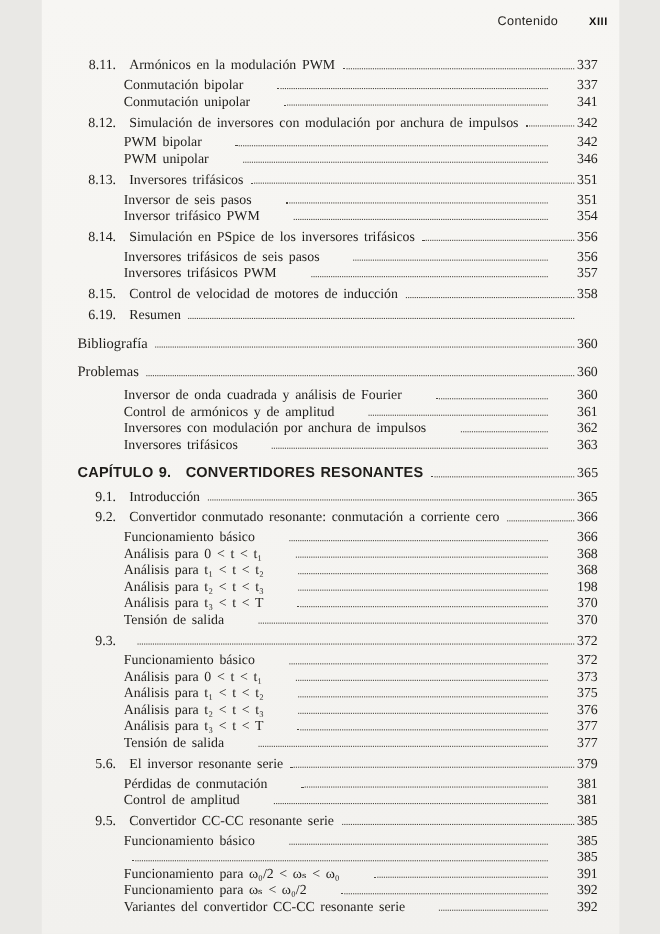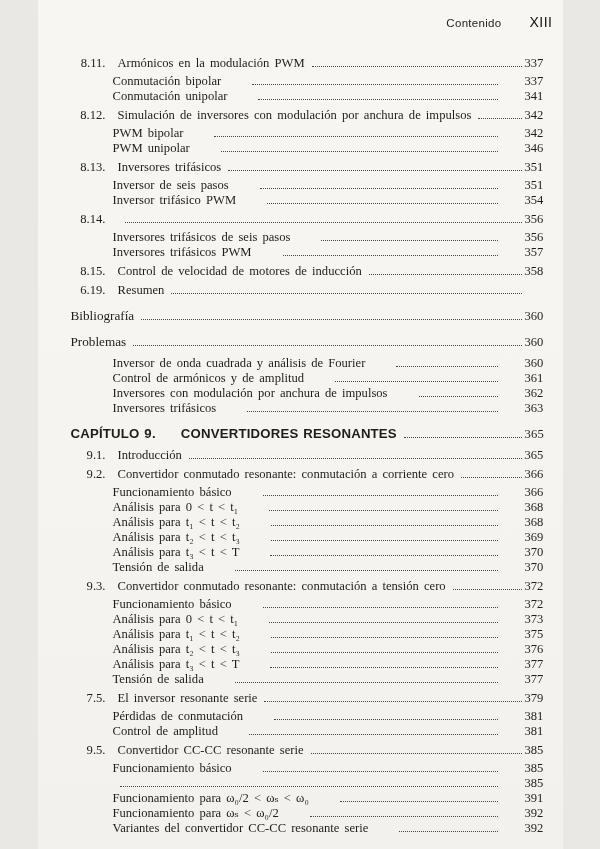--- a/index.html
+++ b/index.html
@@ -26,22 +26,22 @@
     align-items: baseline;
     gap: 28px;
     font-family: "Liberation Sans", "DejaVu Sans", sans-serif;
   }
   .running-title {
     font-size: 11.5px;
     letter-spacing: 0.3px;
     color: #262421;
   }
   .folio {
-    font-size: 14px;
-    font-weight: normal;
+    font-size: 10px;
+    font-weight: bold;
     letter-spacing: 0.5px;
     color: #141210;
   }
   .toc {
     padding-top: 22px;
   }
   .row {
     display: flex;
     align-items: baseline;
     font-size: 12.6px;
@@ -92,21 +92,21 @@
     font-weight: bold;
     font-size: 13.2px;
     letter-spacing: 0.2px;
     word-spacing: 1px;
     margin-top: 10px;
     margin-bottom: 6px;
   }
   .row.chapter .num {
     width: auto;
     text-align: right;
-    margin-right: 25px;
+    margin-right: 13px;
   }
   .row.chapter .leader {
     border-bottom-color: #45413b;
   }
 </style>
 </head>
 <body>
 
 <div class="page">
   <div class="page-header">
@@ -163,20 +163,21 @@
     <span class="pg">351</span>
   </div>
       <div class="row sub">
 
     <span class="title">Inversor trifásico PWM</span>
     <span class="leader"></span>
     <span class="pg">354</span>
   </div>
       <div class="row section">
     <span class="num">8.14.</span>
+    <span class="title">Simulación en PSpice de los inversores trifásicos</span>
     <span class="leader"></span>
     <span class="pg">356</span>
   </div>
       <div class="row sub">
 
     <span class="title">Inversores trifásicos de seis pasos</span>
     <span class="leader"></span>
     <span class="pg">356</span>
   </div>
       <div class="row sub">
@@ -266,37 +267,36 @@
       <div class="row sub">
 
     <span class="title">Análisis para t₁ &lt; t &lt; t₂</span>
     <span class="leader"></span>
     <span class="pg">368</span>
   </div>
       <div class="row sub">
 
     <span class="title">Análisis para t₂ &lt; t &lt; t₃</span>
     <span class="leader"></span>
-    <span class="pg">369</span>
+    <span class="pg">198</span>
   </div>
       <div class="row sub">
 
     <span class="title">Análisis para t₃ &lt; t &lt; T</span>
     <span class="leader"></span>
     <span class="pg">370</span>
   </div>
       <div class="row sub">
 
     <span class="title">Tensión de salida</span>
     <span class="leader"></span>
     <span class="pg">370</span>
   </div>
       <div class="row section">
     <span class="num">9.3.</span>
-    <span class="title">Convertidor conmutado resonante: conmutación a tensión cero</span>
     <span class="leader"></span>
     <span class="pg">372</span>
   </div>
       <div class="row sub">
 
     <span class="title">Funcionamiento básico</span>
     <span class="leader"></span>
     <span class="pg">372</span>
   </div>
       <div class="row sub">
@@ -323,21 +323,21 @@
     <span class="leader"></span>
     <span class="pg">377</span>
   </div>
       <div class="row sub">
 
     <span class="title">Tensión de salida</span>
     <span class="leader"></span>
     <span class="pg">377</span>
   </div>
       <div class="row section">
-    <span class="num">7.5.</span>
+    <span class="num">5.6.</span>
     <span class="title">El inversor resonante serie</span>
     <span class="leader"></span>
     <span class="pg">379</span>
   </div>
       <div class="row sub">
 
     <span class="title">Pérdidas de conmutación</span>
     <span class="leader"></span>
     <span class="pg">381</span>
   </div>

